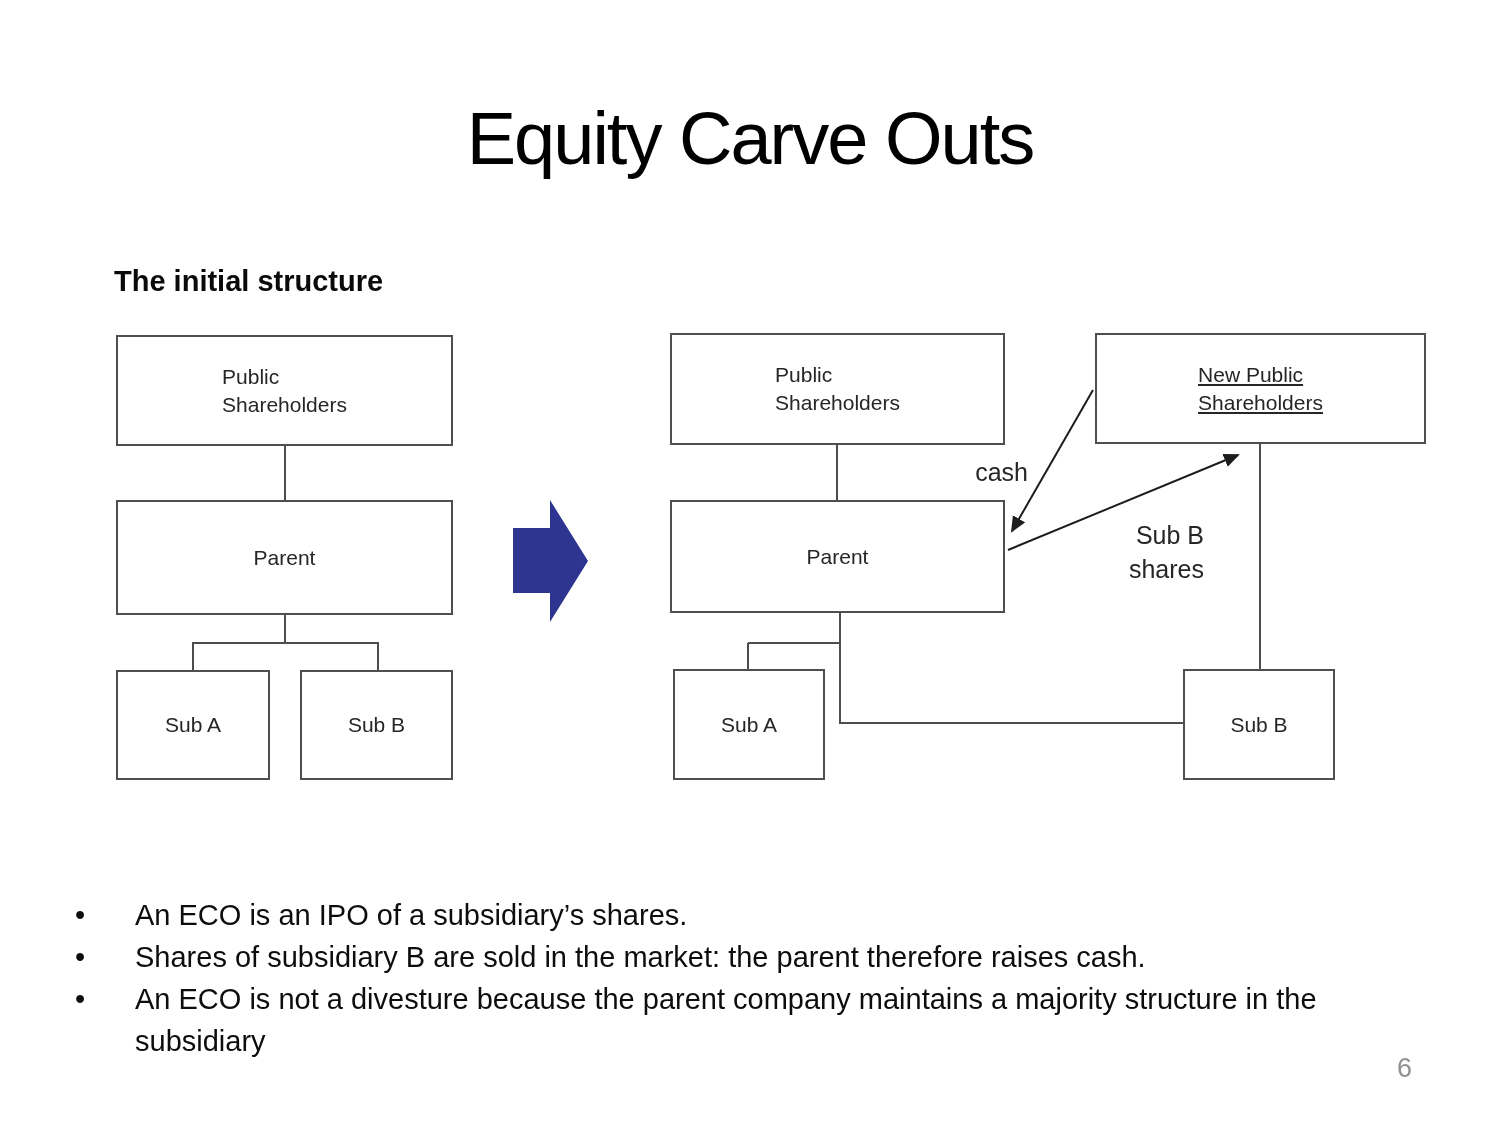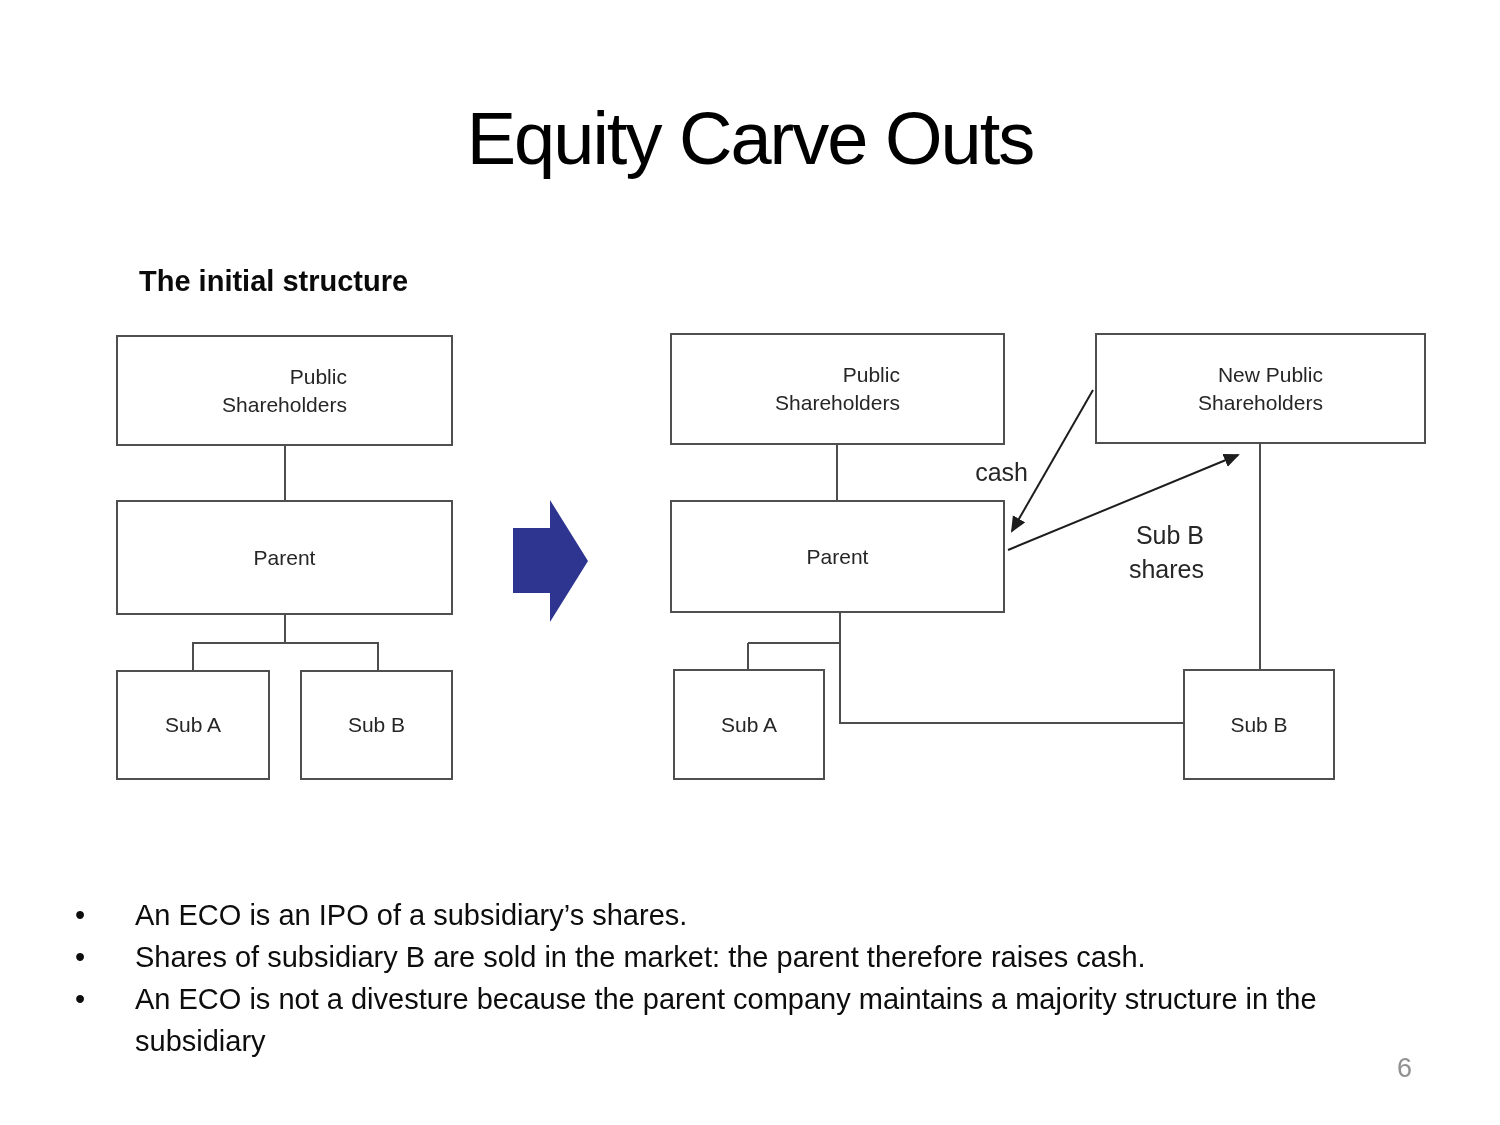--- a/index.html
+++ b/index.html
@@ -5,30 +5,30 @@
   html,body{margin:0;padding:0;background:#ffffff;}
   .slide{
     position:relative;width:1500px;height:1125px;background:#ffffff;
     font-family:"Liberation Sans",sans-serif;overflow:hidden;
   }
   .title{
     position:absolute;left:0;top:84px;width:1500px;text-align:center;
     font-size:74px;line-height:110px;font-weight:400;color:#000;letter-spacing:-2px;
   }
   .col-heading{
-    position:absolute;top:262px;font-size:29px;line-height:38px;font-weight:700;color:#0a0a0a;margin-left:25px;
+    position:absolute;top:262px;font-size:29px;line-height:38px;font-weight:700;color:#0a0a0a;
   }
   .col-heading.left{left:114px;}
   .col-heading.right{left:780px;}
   svg.overlay{position:absolute;left:0;top:0;width:1500px;height:1125px;}
   .conn{stroke:#4d4d4d;stroke-width:2;fill:none;}
   .flow{stroke:#1d1d1d;stroke-width:2;fill:none;}
   .node{
     position:absolute;box-sizing:border-box;border:2px solid #4f4f4f;background:#fff;
-    display:flex;align-items:center;justify-content:center;text-align:right;
+    display:flex;align-items:center;justify-content:center;text-align:left;
     font-size:21px;line-height:28px;color:#262626;white-space:pre-line;
   }
   .diagram-label{
     position:absolute;text-align:right;font-size:25px;line-height:34px;color:#262626;white-space:pre-line;
   }
   .bullets{position:absolute;left:75px;top:894px;width:1300px;}
   .bullet-row{display:flex;align-items:flex-start;font-size:29px;line-height:42px;color:#0d0d0d;}
   .bullet-marker{flex:0 0 60px;}
   .bullet-text{flex:0 1 1230px;}
   .page-number{
@@ -72,21 +72,21 @@
   </svg>
 
   <div class="node" style="left:116px;top:335px;width:337px;height:111px;">Public
 Shareholders</div>
   <div class="node" style="left:116px;top:500px;width:337px;height:115px;">Parent</div>
   <div class="node" style="left:116px;top:670px;width:154px;height:110px;">Sub A</div>
   <div class="node" style="left:300px;top:670px;width:153px;height:110px;">Sub B</div>
 
   <div class="node" style="left:670px;top:333px;width:335px;height:112px;">Public
 Shareholders</div>
-  <div class="node" style="left:1095px;top:333px;width:331px;height:111px;">New Public
+  <div class="node" style="left:1095px;top:333px;width:331px;height:111px;text-decoration:underline;">New Public
 Shareholders</div>
   <div class="node" style="left:670px;top:500px;width:335px;height:113px;">Parent</div>
   <div class="node" style="left:673px;top:669px;width:152px;height:111px;">Sub A</div>
   <div class="node" style="left:1183px;top:669px;width:152px;height:111px;">Sub B</div>
 
   <div class="diagram-label" style="left:948px;top:455px;width:80px;">cash</div>
   <div class="diagram-label" style="left:1092px;top:518px;width:112px;">Sub B
 shares</div>
 
   <div class="bullets">

